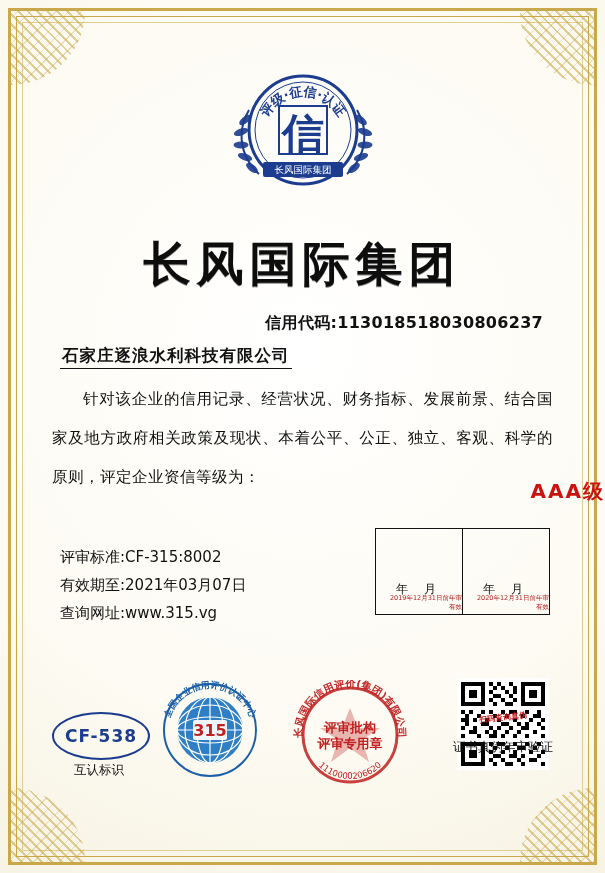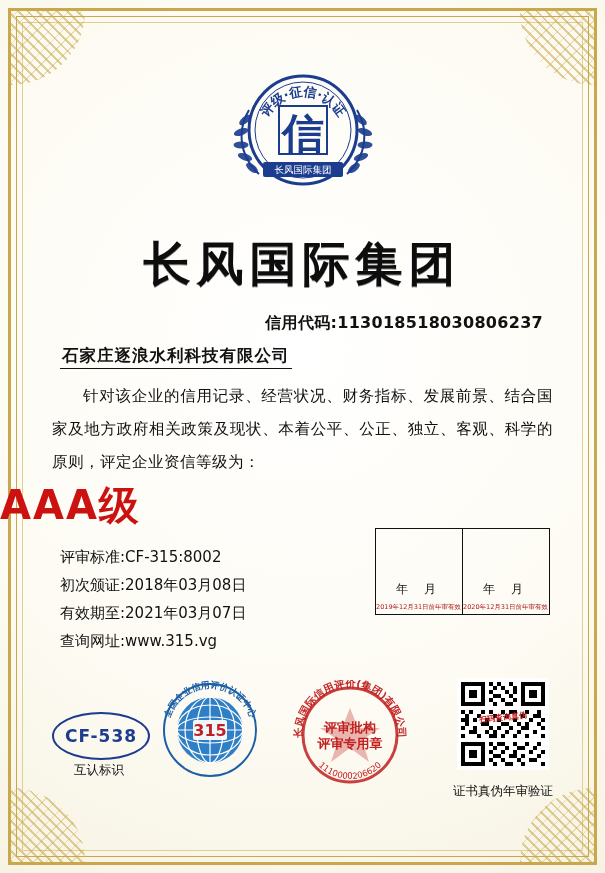--- a/index.html
+++ b/index.html
@@ -77,32 +77,32 @@
     font-weight:bold;font-size:16.5px;color:#111;
     letter-spacing:1px;
   }
   .company-underline{
     position:absolute;left:60px;top:368px;width:232px;height:1px;background:#111;
   }
   .body-text{
     position:absolute;left:52px;right:52px;top:380px;
     font-family:"DejaVu Sans", sans-serif;
     font-size:15.5px;color:#111;
-    line-height:33px;
+    line-height:39px;
     text-align:justify;
     letter-spacing:.5px;
   }
   .body-text p{margin:0;}
   .body-text p.first{text-indent:2em;}
   .grade{
     position:absolute;left:0;right:0;top:478px;
-    text-align:left;
+    text-align:right;
     font-family:"DejaVu Sans", sans-serif;
     font-weight:bold;
-    font-size:40px;
+    font-size:20px;
     color:#cc1111;
     letter-spacing:2px;
   }
 
   
   .info{
     position:absolute;left:60px;top:543px;
     font-family:"DejaVu Sans", sans-serif;
     font-size:15px;color:#111;
     line-height:28px;
@@ -125,22 +125,22 @@
     flex:1;position:relative;
   }
   .annual-cell + .annual-cell{border-left:1px solid #111;}
   .annual-cell .ym{
     position:absolute;bottom:16px;left:0;right:0;
     text-align:center;font-size:12px;color:#111;
     font-family:"DejaVu Sans", sans-serif;
     letter-spacing:6px;
   }
   .annual-cell .note{
-    position:absolute;bottom:2px;left:0;right:0;
-    text-align:left;font-size:6.5px;color:#b02020;
+    position:absolute;bottom:2px;left:12px;right:0;
+    text-align:right;font-size:6.5px;color:#b02020;
     font-family:"DejaVu Sans", sans-serif;
   }
 
   
   .seal-cf{
     position:absolute;left:52px;top:712px;width:94px;height:44px;
     border:2px solid #1b3c8f;border-radius:50%;
     color:#1b3c8f;font-family:"DejaVu Sans", sans-serif;
     font-weight:bold;font-size:17px;
     display:flex;align-items:center;justify-content:center;
@@ -154,21 +154,21 @@
     position:absolute;left:160px;top:680px;width:100px;height:100px;
   }
   .red-seal{
     position:absolute;left:292px;top:680px;width:116px;height:110px;
   }
   .qr{
     position:absolute;right:56px;top:678px;width:92px;height:92px;
     background:#fff;
   }
   .qr-label{
-    position:absolute;right:24px;top:783px;width:156px;text-align:center;
+    position:absolute;right:24px;top:739px;width:156px;text-align:center;
     font-family:"DejaVu Sans", sans-serif;font-size:12.5px;color:#111;
   }
   .qr-overlay{
     position:absolute;right:60px;top:712px;width:84px;text-align:center;
     font-family:"DejaVu Sans", sans-serif;font-size:8px;color:#c02020;
     font-weight:bold;transform:rotate(-6deg);
   }
 </style>
 </head>
 <body>
@@ -235,21 +235,20 @@
   <div class="company-underline"></div>
 
   <div class="body-text">
     <p class="first">针对该企业的信用记录、经营状况、财务指标、发展前景、结合国家及地方政府相关政策及现状、本着公平、公正、独立、客观、科学的原则，评定企业资信等级为：</p>
   </div>
 
   <div class="grade">AAA级</div>
 
   <div class="info">
     <div>评审标准:CF-315:8002</div>
-    <div>初次颁证:2018年03月08日</div>
     <div>有效期至:2021年03月07日</div>
     <div>查询网址:www.315.vg</div>
   </div>
 
   <div class="annual">
     <div class="annual-box">
       <div class="annual-cell">
         <div class="ym">年 月</div>
         <div class="note">2019年12月31日前年审有效</div>
       </div>

